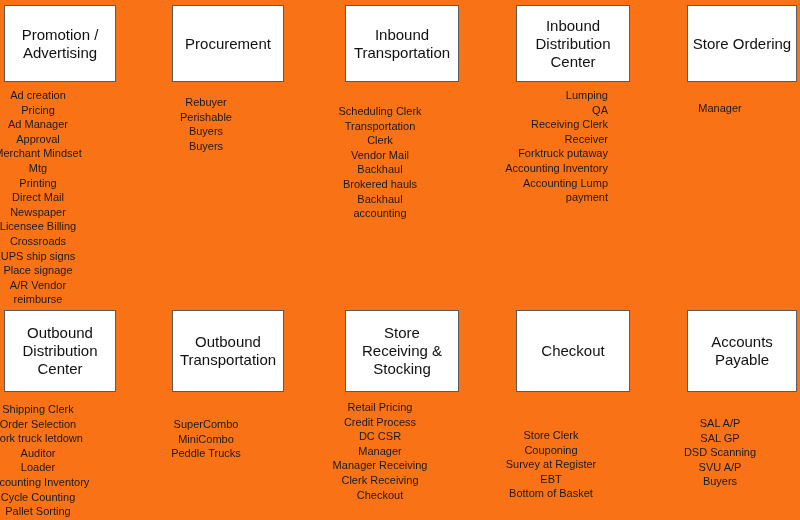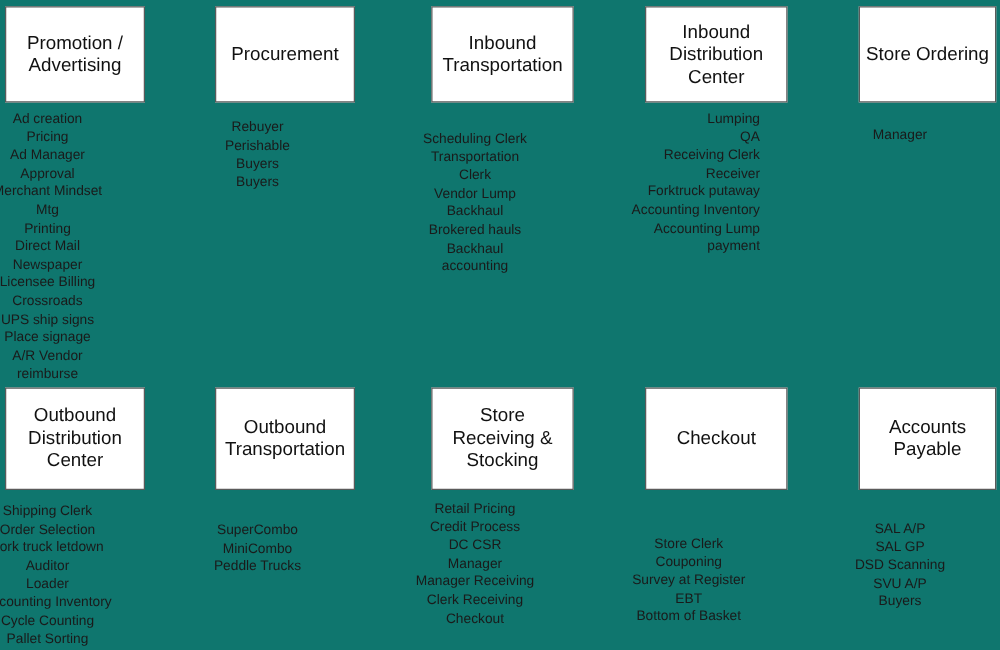--- a/index.html
+++ b/index.html
@@ -11,21 +11,21 @@
     width: 800px;
     height: 520px;
     overflow: hidden;
     font-family: "Liberation Sans", sans-serif;
     color: #1a1a1a;
   }
   #canvas {
     position: relative;
     width: 800px;
     height: 520px;
-    background: #0f766e;
+    background: #f97316;
   }
   .column {
     position: absolute;
     top: 0;
     height: 520px;
   }
   .node-box {
     box-sizing: border-box;
     border: 1.5px solid #5a5a5a;
     background: #ffffff;
@@ -161,21 +161,21 @@
 
   <div class="column col-2">
     <div class="node-box top-box">
       <span class="node-title">Inbound
 Transportation</span>
     </div>
     <ul class="item-list top-list">
       <li>Scheduling Clerk</li>
       <li>Transportation</li>
       <li>Clerk</li>
-      <li>Vendor Lump</li>
+      <li>Vendor Mail</li>
       <li>Backhaul</li>
       <li>Brokered hauls</li>
       <li>Backhaul</li>
       <li>accounting</li>
     </ul>
 
     <div class="node-box bot-box">
       <span class="node-title">Store
 Receiving &amp;
 Stocking</span>

